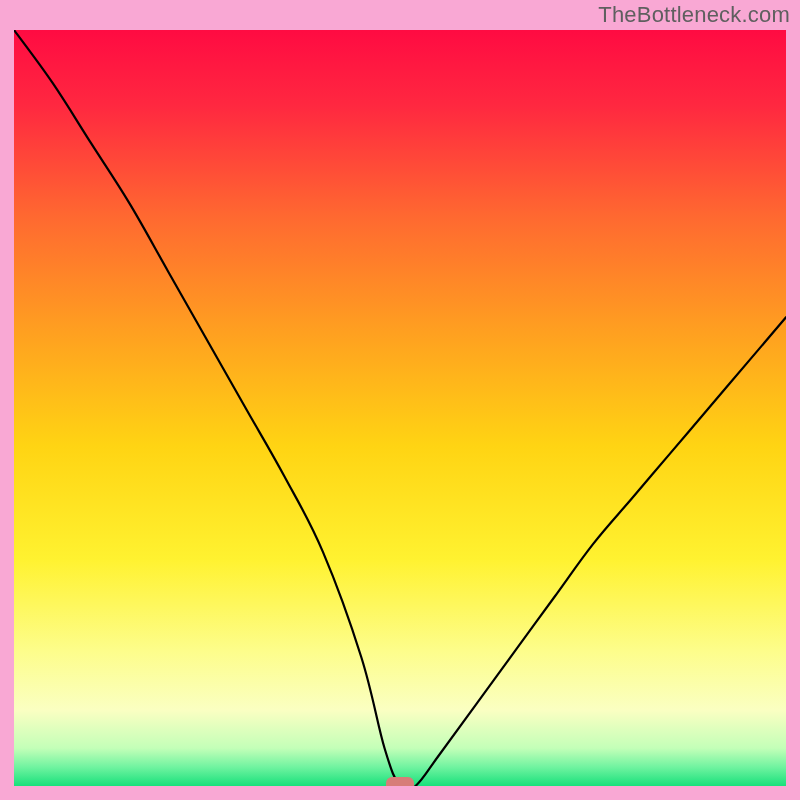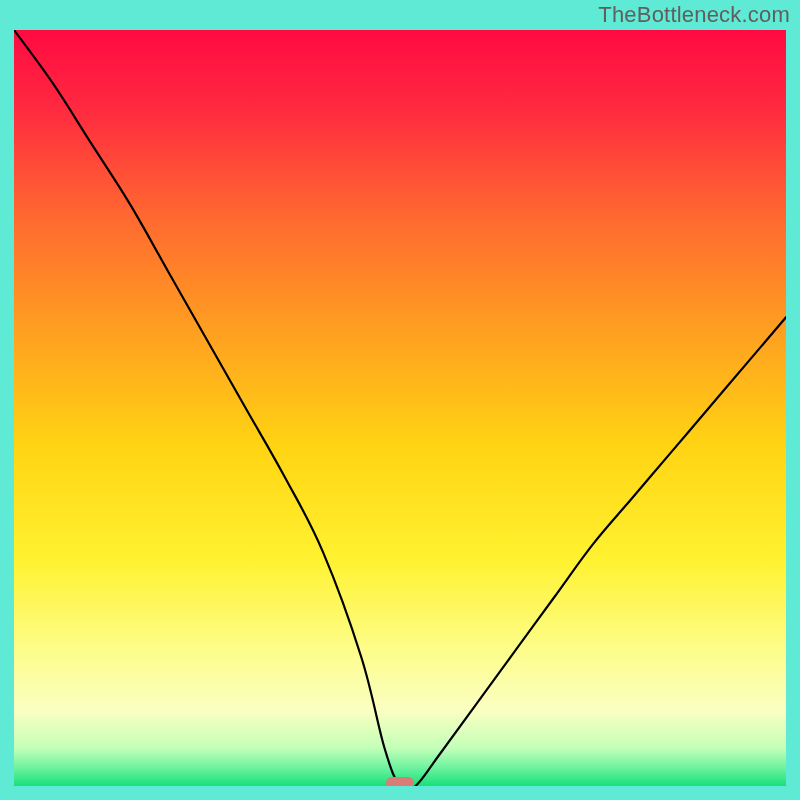--- a/index.html
+++ b/index.html
@@ -8,21 +8,21 @@
     width: 800px;
     height: 800px;
     background: #000;
     overflow: hidden;
     font-family: Arial, Helvetica, sans-serif;
   }
   .frame {
     position: relative;
     width: 800px;
     height: 800px;
-    background: #5eead4;
+    background: #f9a8d4;
   }
   .watermark {
     position: absolute;
     top: 2px;
     right: 10px;
     color: #5f5f5f;
     font-size: 22px;
     font-weight: 500;
     letter-spacing: 0.2px;
     z-index: 10;

